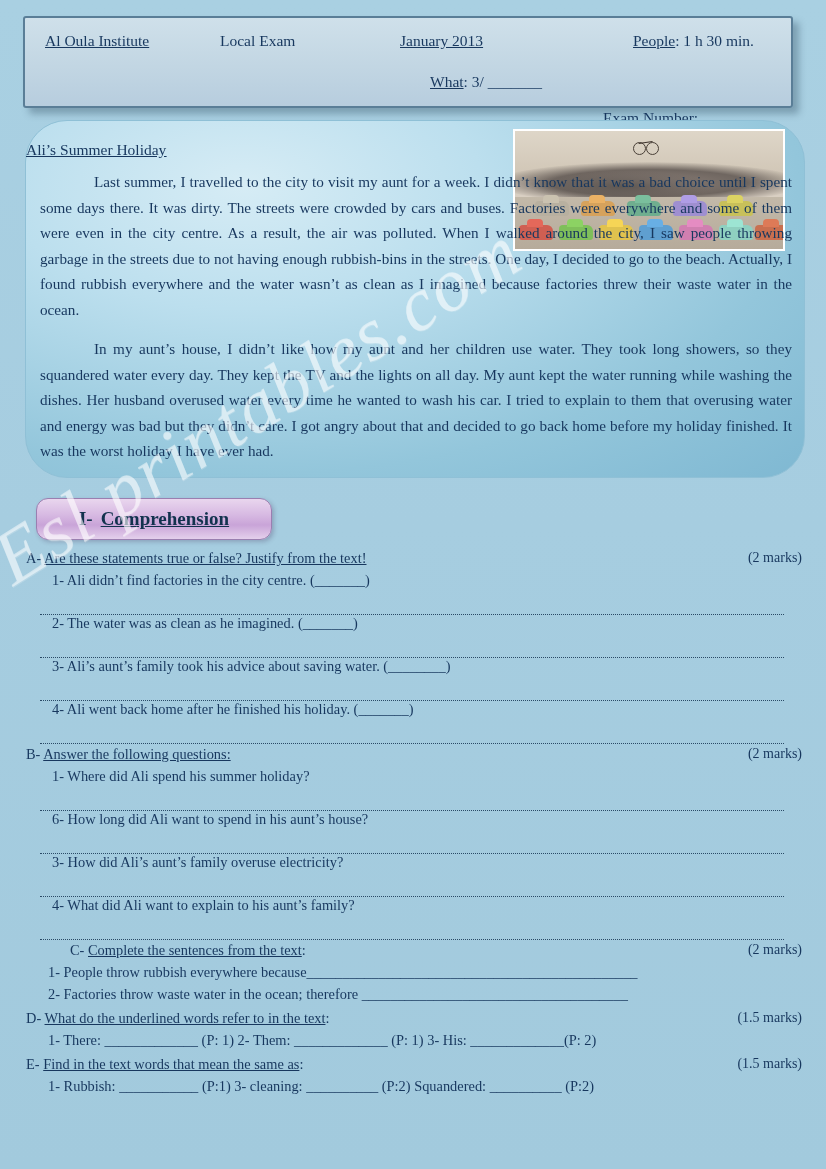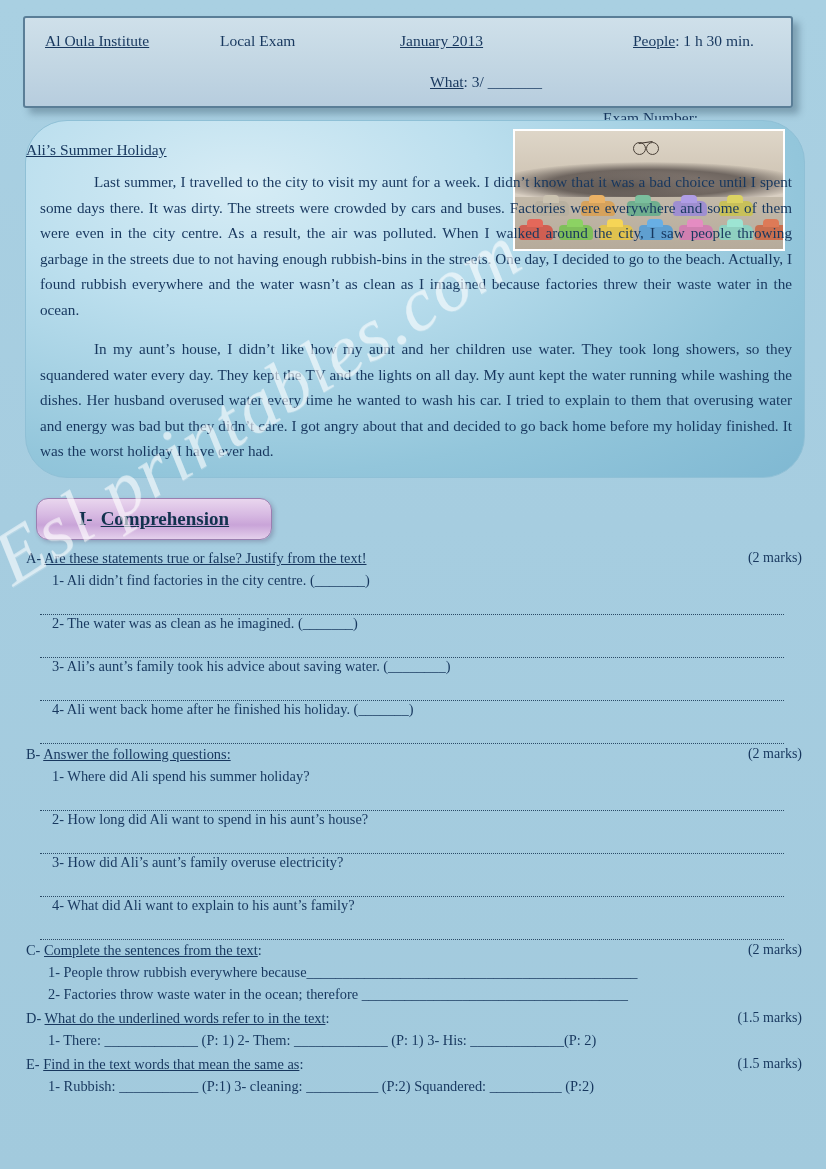--- a/index.html
+++ b/index.html
@@ -275,28 +275,28 @@
     <div class="rule"></div>
     <div class="item">4- Ali went back home after he finished his holiday.   (_______)</div>
     <div class="rule"></div>
 
     <div class="qline" style="margin-top:2px;">
       <span class="sec-label"><span>B-</span> <span class="sec-title">Answer the following questions:</span></span>
       <span class="marks">(2 marks)</span>
     </div>
     <div class="item">1- Where did Ali spend his summer holiday?</div>
     <div class="rule"></div>
-    <div class="item">2- How long did Ali want to spend in his aunt’s house?</div>
+    <div class="item">6- How long did Ali want to spend in his aunt’s house?</div>
     <div class="rule"></div>
     <div class="item">3- How did Ali’s aunt’s family overuse electricity?</div>
     <div class="rule"></div>
     <div class="item">4- What did Ali want to explain to his aunt’s family?</div>
     <div class="rule"></div>
 
-    <div class="qline" style="margin-top:2px;">
+    <div class="qline" style="margin-top:2px;margin-left:44px;">
       <span class="sec-label"><span>C-</span> <span class="sec-title">Complete the sentences from the text</span><span>:</span></span>
       <span class="marks">(2 marks)</span>
     </div>
     <div class="item q-sub">1- People throw rubbish everywhere because______________________________________________</div>
     <div class="item q-sub">2- Factories throw waste water in the ocean; therefore _____________________________________</div>
 
     <div class="qline" style="margin-top:2px;">
       <span class="sec-label"><span>D-</span> <span class="sec-title">What do the underlined words refer to in the text</span><span>:</span></span>
       <span class="marks">(1.5 marks)</span>
     </div>

